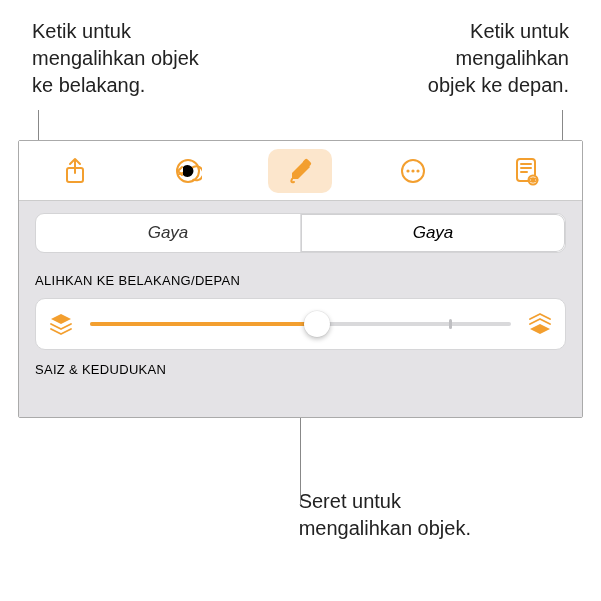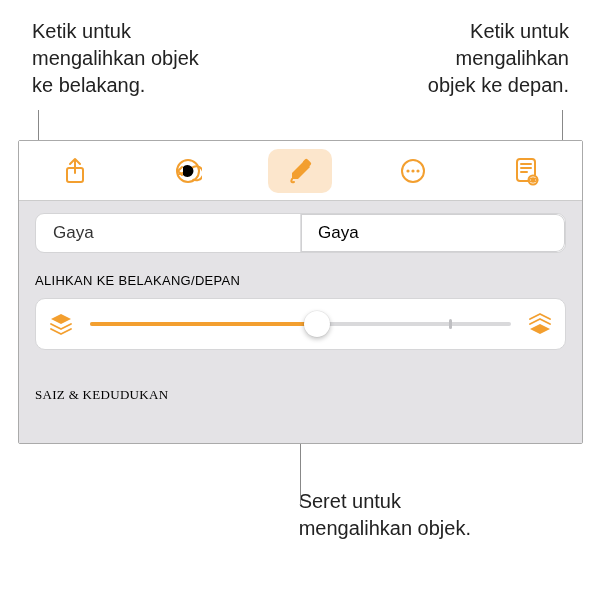--- a/index.html
+++ b/index.html
@@ -69,26 +69,27 @@
     .seg-control {
       display: flex;
       background: #fff;
       border: 1px solid #d4d4d6;
       border-radius: 9px;
       overflow: hidden;
       margin-bottom: 20px;
     }
     .seg-item {
       flex: 1;
-      text-align: left;
+      text-align: center;
       padding: 9px 17px;
       font-size: 17px;
       color: #333;
       border-right: 1px solid #e0e0e2;
       cursor: pointer;
+      font-style: italic;
     }
     .seg-item:last-child { border-right: none; }
     .seg-item.selected {
       background: #fff;
       color: #000;
       font-weight: 500;
       box-shadow: inset 0 0 0 1px #d0d0d2;
       border-radius: 0 9px 9px 0;
     }
     .section-label {
@@ -150,22 +151,21 @@
       left: 54%;
       transform: translateX(-50%);
       width: 26px;
       height: 26px;
       background: #fff;
       border-radius: 50%;
       box-shadow: 0 2px 5px rgba(0,0,0,0.25), 0 0 0 0.5px rgba(0,0,0,0.08);
       cursor: grab;
     }
     .section-label.size {
-      margin-top: 37px;
-      font-family: Liberation Serif, serif;
+      margin-top: 12px;
     }
   </style>
 </head>
 <body>
 
 <div class="callout callout-left" style="white-space: pre-line;">Ketik untuk
 mengalihkan objek
 ke belakang.</div>
 <div class="callout callout-right" style="white-space: pre-line;">Ketik untuk
 mengalihkan

